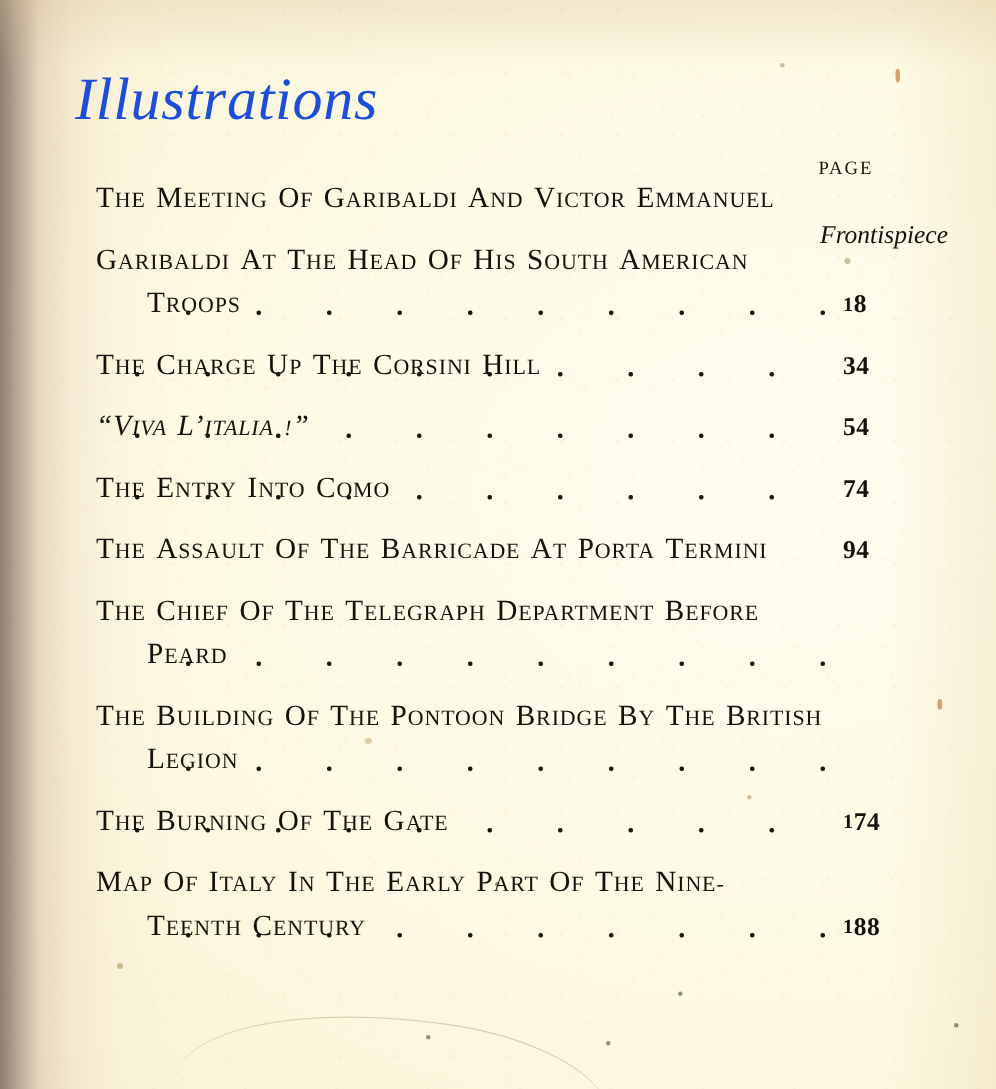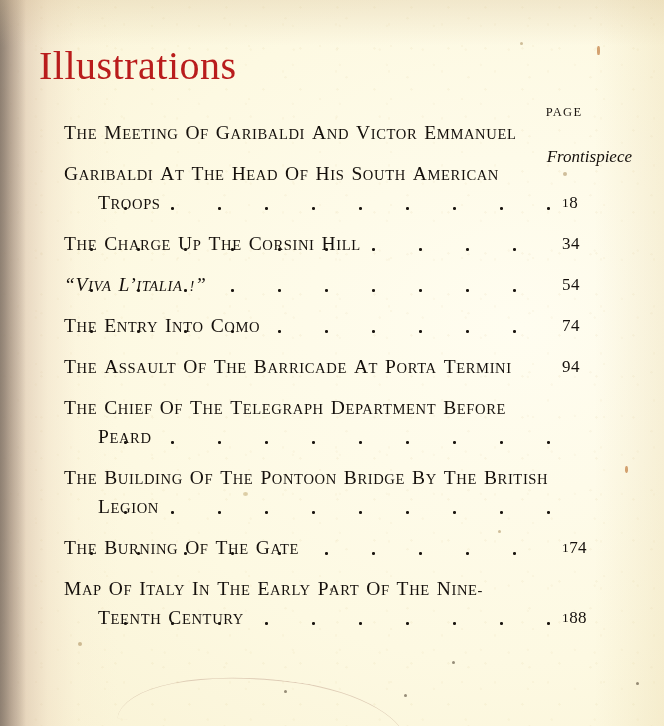--- a/index.html
+++ b/index.html
@@ -92,25 +92,26 @@
   .speck.rust { background: rgba(186,108,42,.62); }
 
   
   .content {
     position: absolute;
     inset: 0;
   }
 
   .page-title {
     position: absolute;
-    left: 39px;
+    left: 50px;
     top: 42px;
     font-size: 40px;
+    font-style: italic;
     letter-spacing: .5px;
-    color: #b91c1c;
+    color: #1d4ed8;
     white-space: nowrap;
   }
 
   .page-col-head {
     position: absolute;
     left: 534px;
     top: 105px;
     width: 60px;
     font-size: 12.5px;
     letter-spacing: 1.3px;
@@ -173,20 +174,21 @@
     position: absolute;
     left: 498px;
     top: 0;
     width: 70px;
     height: 29px;
     line-height: 29px;
     font-size: 17px;
     letter-spacing: .4px;
     color: #15100c;
     white-space: nowrap;
+    font-weight: bold;
   }
   .pagenum .one {
     font-size: 13.5px;
     position: relative;
     top: -1px;
   }
 
   .frontispiece {
     position: absolute;
     left: 390px;

